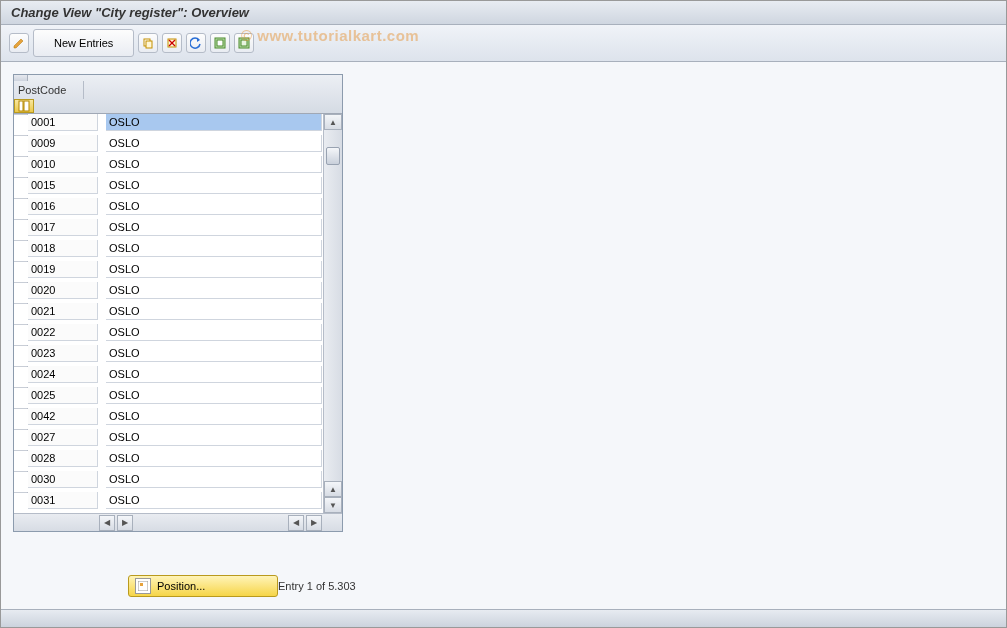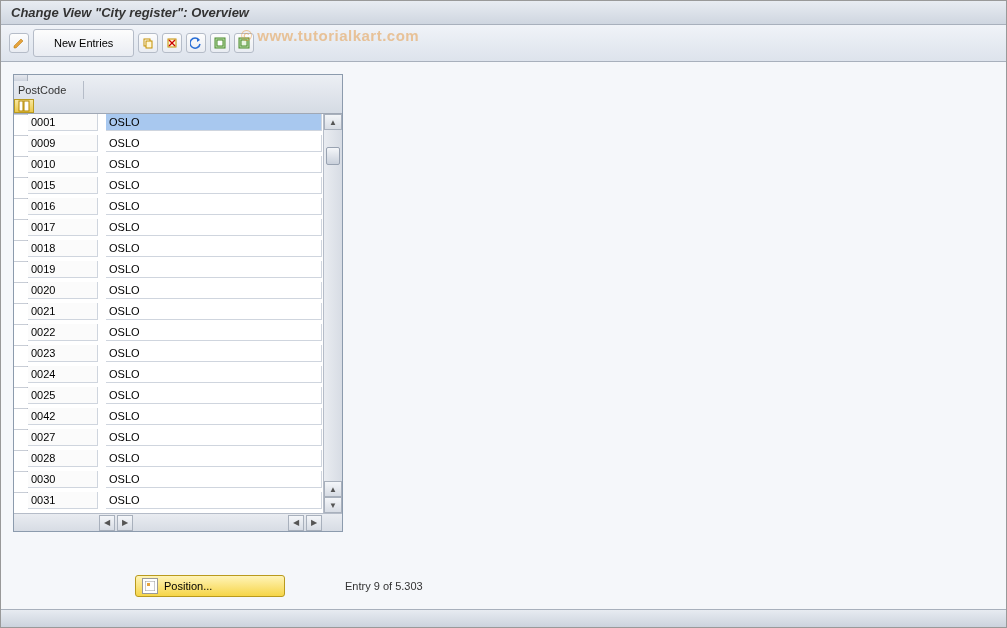--- a/index.html
+++ b/index.html
@@ -170,24 +170,23 @@
       background: linear-gradient(to bottom,#f4f6f9,#d7dce4);
       border:1px solid #a8b0bc;
       display:flex;align-items:center;justify-content:center;
       font-size:8px;color:#555;cursor:pointer;
       margin: 0 1px;
     }
     .status-row {
       position: absolute;
       bottom: 22px;
       left: 0; right: 0;
-      padding: 8px 19px;
+      padding: 8px 12px;
       display:flex;
       align-items:center;
-      gap: 60px;
     }
     .position-btn {
       margin-left: 115px;
       width: 150px;
       height: 22px;
       background: linear-gradient(to bottom,#fff4b8,#f6d548);
       border:1px solid #b99a1e;
       border-radius:3px;
       display:flex;
       align-items:center;
@@ -406,16 +405,16 @@
 <div class="status-row">
   <div class="position-btn">
     <span class="picon">
       <svg width="10" height="10" viewBox="0 0 10 10">
           <rect x="0" y="0" width="10" height="10" fill="#fff" stroke="#999"></rect>
           <rect x="2" y="2" width="3" height="3" fill="#e6a23c"></rect>
         </svg>
     </span>
     <span>Position...</span>
   </div>
-  <div class="entry-info">Entry 9 of 5.303</div>
+  <div class="entry-info">Entry 1 of 5.303</div>
 </div>
 
 <div class="footer"></div>
 
 </body></html>

